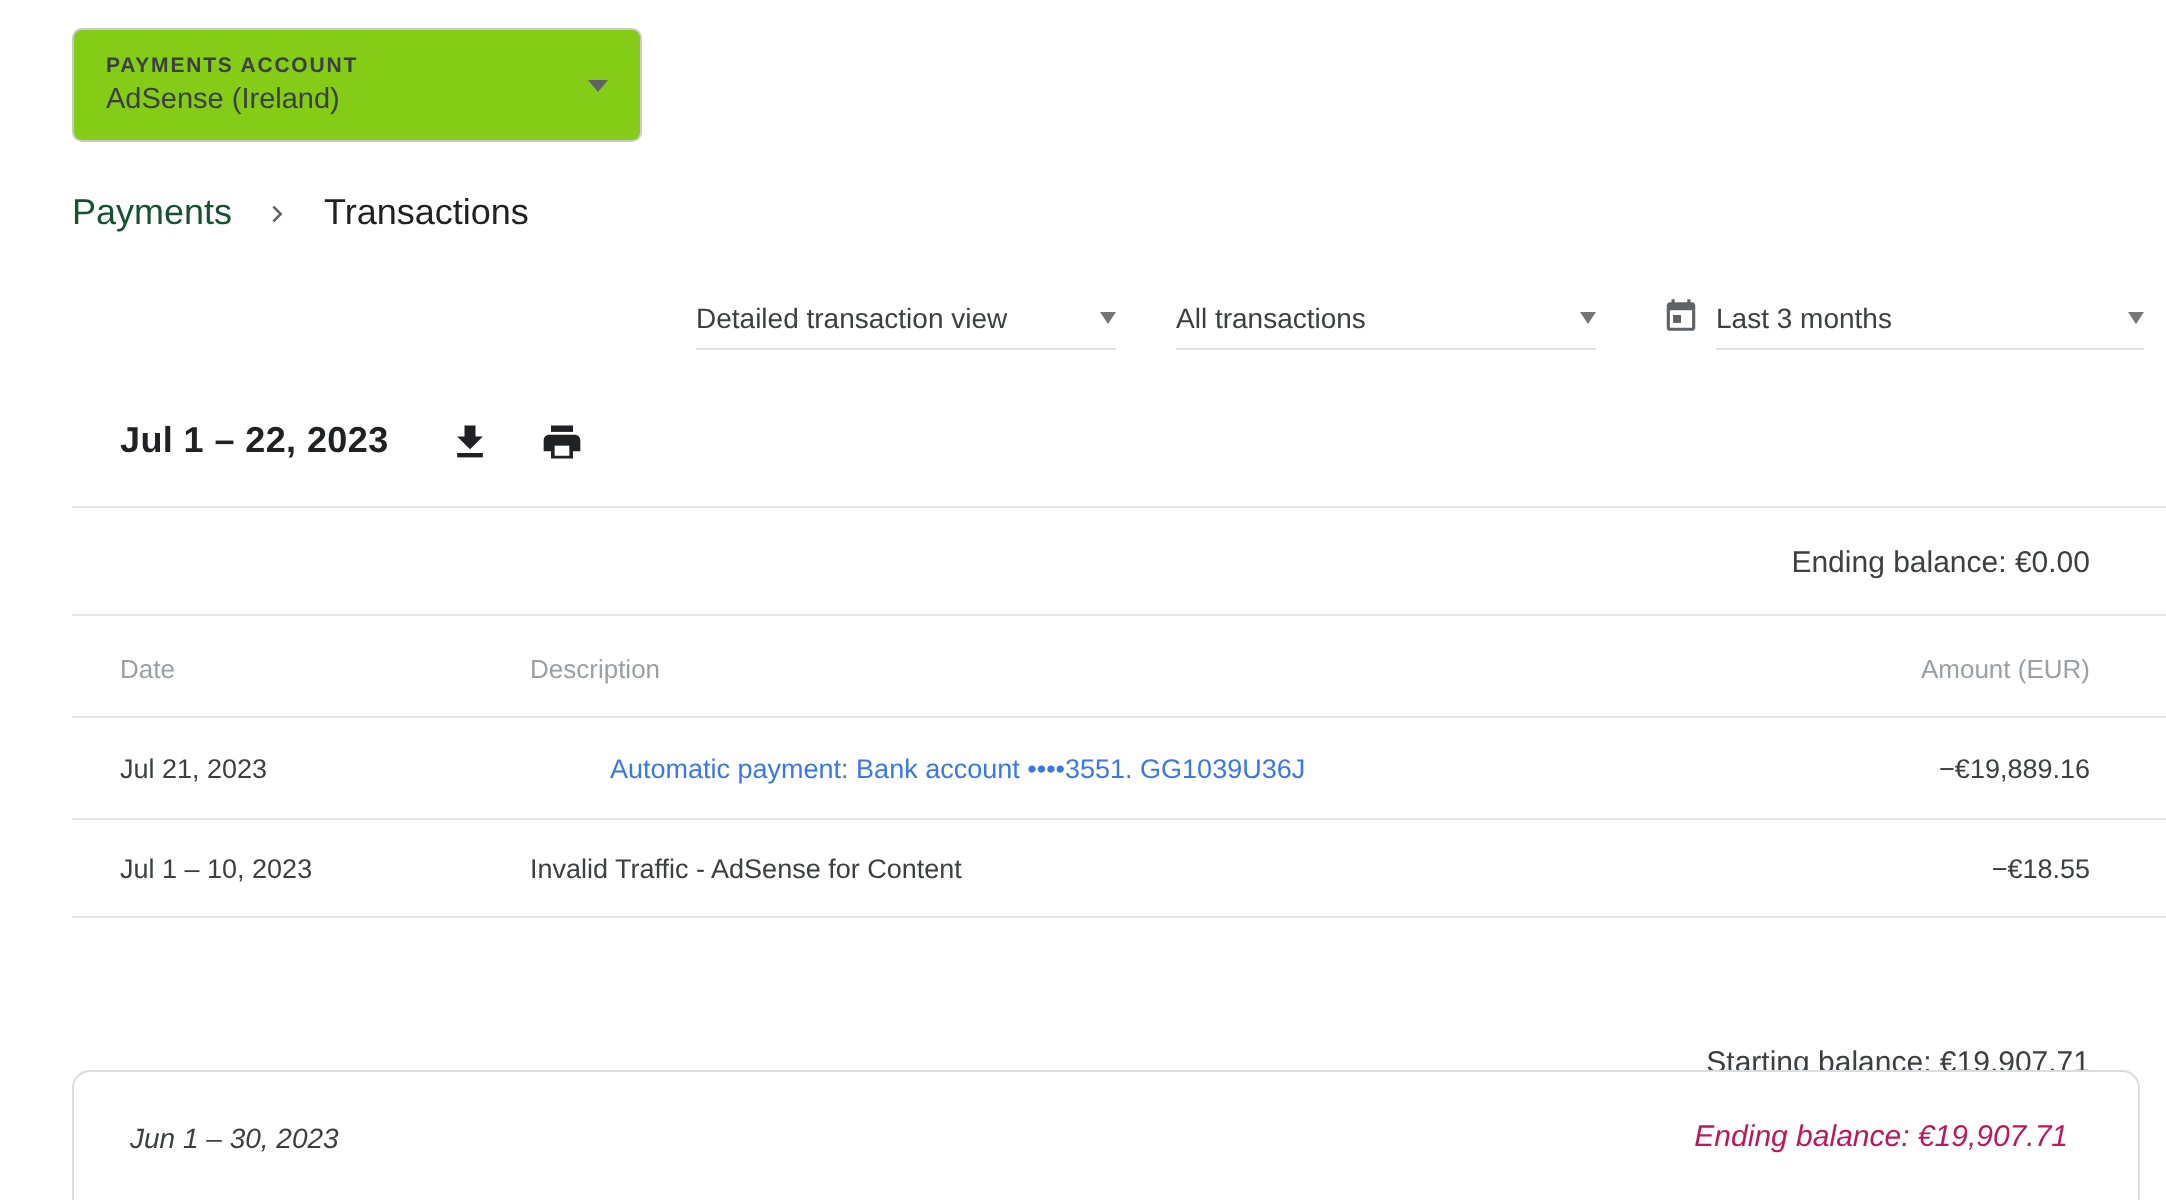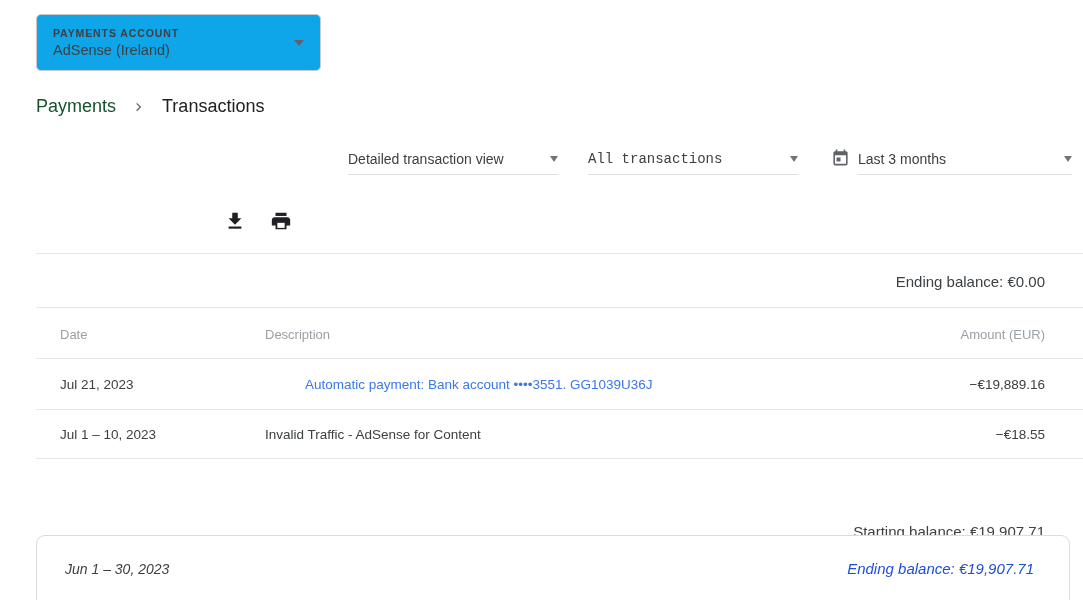--- a/index.html
+++ b/index.html
@@ -6,21 +6,21 @@
   html,body { background:#fff; }
   body { font-family:"Liberation Sans", sans-serif; }
   .page {
     position:relative; width:1083px; height:600px; background:#fff;
     overflow:hidden; color:#3c4043;
   }
 
   
   .account-box {
     position:absolute; left:36px; top:14px; width:285px; height:57px;
-    border:1px solid #c8cacd; border-radius:5px; background:#0ea5e9;
+    border:1px solid #c8cacd; border-radius:5px; background:#84cc16;
     display:flex; align-items:center; padding:0 16px; cursor:pointer;
   }
   .account-box .texts { flex:1; }
   .account-label {
     font-size:10.5px; font-weight:700; letter-spacing:.9px; color:#3c4043;
     text-transform:uppercase; margin-bottom:3px;
   }
   .account-value { font-size:14.5px; color:#3c4043; }
   .caret {
     width:0; height:0; border-left:5px solid transparent;
@@ -38,21 +38,21 @@
 
   
   .filter {
     position:absolute; top:144px; height:31px; display:flex;
     align-items:center; justify-content:space-between;
     border-bottom:1px solid #e0e0e0; cursor:pointer;gap:32px;
   }
   .filter .label { font-size:14px; color:#3c4043; }
   .filter .caret { border-top-color:#757575; border-left-width:4.5px; border-right-width:4.5px; }
   .f-view { left:348px; width:210px; }
-  .f-type { left:588px; width:210px;font-family:Liberation Mono, monospace; }
+  .f-type { left:588px; width:210px; }
   .f-range { left:858px; width:214px; }
   .calendar-wrap { position:absolute; left:831px; top:148px; }
 
   
   .period-title {
     position:absolute; left:60px; top:210px; font-size:18px; font-weight:700;
     color:#202124; letter-spacing:.2px;
   }
   .icon-btn { position:absolute; top:210px; cursor:pointer; width:22px; height:22px; }
   .dl-btn { left:224px; }
@@ -85,21 +85,21 @@
   .prev-card {
     position:absolute; left:36px; top:535px; width:1034px; height:110px;
     border:1px solid #dadce0; border-radius:9px; background:#fff;
   }
   .prev-row {
     display:flex; justify-content:space-between; align-items:center;
     padding:24px 35px 0 28px;
     font-style:italic;
   }
   .prev-title { font-size:14px; color:#3c4043; }
-  .prev-balance { font-size:15px; color:#1d4ed8; }
+  .prev-balance { font-size:15px; color:#be185d; }
 
   svg { display:block; }
 </style>
 </head>
 <body>
 
 <div class="page">
 
   <div class="account-box">
     <div class="texts">
@@ -131,20 +131,21 @@
     <svg width="19" height="19" viewBox="0 0 24 24" fill="#5f6368">
       <path d="M19 4h-1V2h-2v2H8V2H6v2H5c-1.1 0-2 .9-2 2v14c0 1.1.9 2 2 2h14c1.1 0 2-.9 2-2V6c0-1.1-.9-2-2-2zm0 16H5V9h14v11z"></path>
       <rect x="7" y="12" width="5" height="5"></rect>
     </svg>
   </div>
   <div class="filter f-range">
     <span class="label">Last 3 months</span>
     <span class="caret"></span>
   </div>
 
+  <div class="period-title">Jul 1 – 22, 2023</div>
   <div class="icon-btn dl-btn">
     <span>
       <svg width="22" height="22" viewBox="0 0 24 24" fill="#202124">
         <path d="M19 9h-4V3H9v6H5l7 7 7-7z"></path>
           <rect x="5" y="18" width="14" height="2.4"></rect>
       </svg>
     </span>
   </div>
   <div class="icon-btn print-btn">
     <span>

